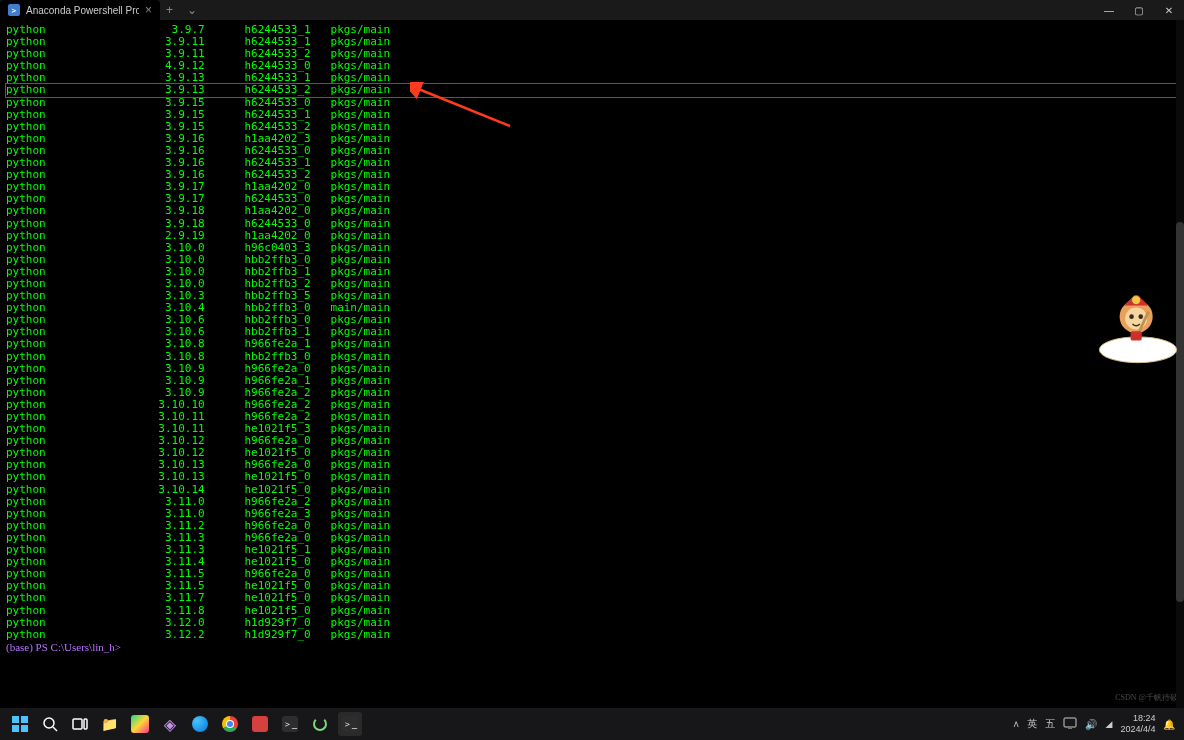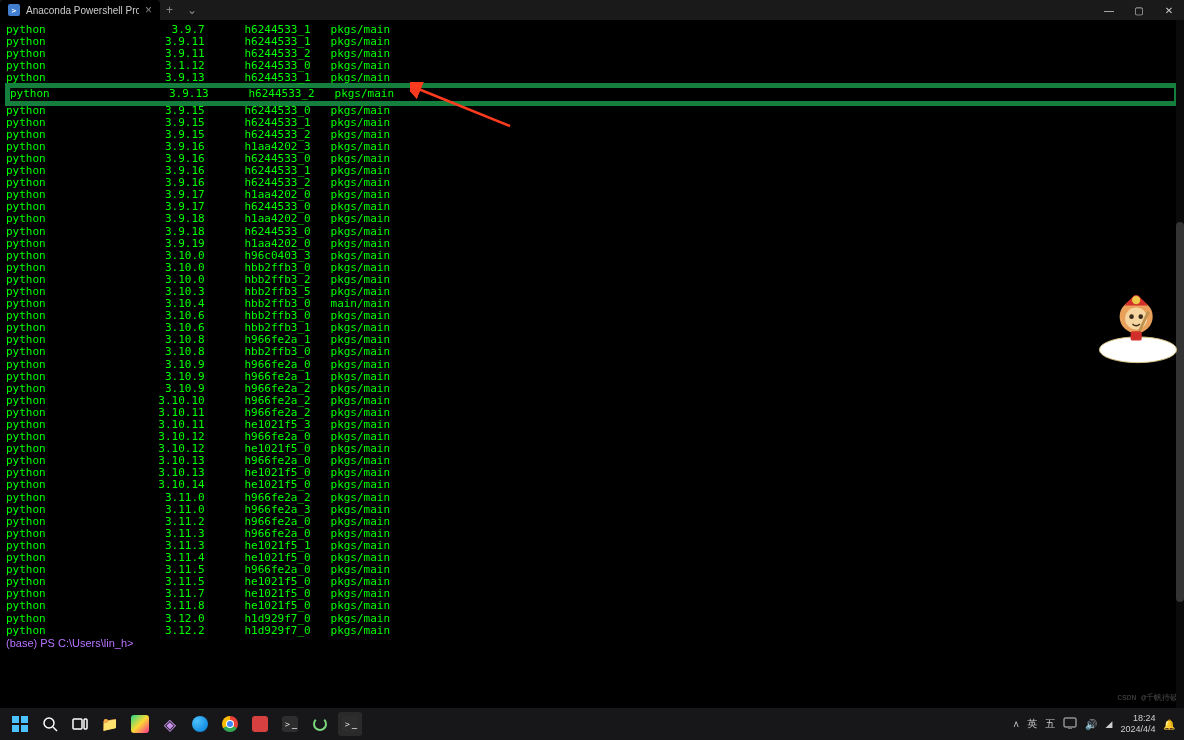--- a/index.html
+++ b/index.html
@@ -12,32 +12,32 @@
   .tab-title { color: #ccc; font-size: 10px; flex: 1; white-space: nowrap; overflow: hidden; }
   .tab-close { color: #888; font-size: 12px; cursor: pointer; }
   .tab-actions { display: flex; align-items: center; padding: 0 6px; gap: 14px; }
   .tab-btn { color: #888; font-size: 12px; cursor: pointer; }
   .win-controls { margin-left: auto; display: flex; }
   .win-btn { width: 30px; display: flex; align-items: center; justify-content: center; color: #ccc; font-size: 10px; cursor: pointer; }
   
   
   .terminal { position: relative; height: 688px; background: #000; padding: 4px 6px; font-family: Consolas, monospace; font-size: 11px; line-height: 12.1px; overflow: hidden; }
   .row { white-space: pre; color: #00ff00; }
-  .row.highlight { border: 5px solid #15803d; margin: -1px; }
-  .prompt { color: #b873ff; font-family: Liberation Sans, sans-serif; }
+  .row.highlight { border: 1px solid #15803d; margin: -1px; }
+  .prompt { color: #b873ff; font-family: Liberation Serif, serif; }
   
   
   .arrow-svg { position: absolute; top: 62px; left: 410px; pointer-events: none; }
   
   
   .scrollbar-track { position: absolute; right: 0; top: 20px; width: 8px; height: 688px; background: #0a0a0a; }
   .scrollbar-thumb { position: absolute; right: 0; top: 222px; width: 8px; height: 380px; background: #333; border-radius: 4px; }
   
   
-  .watermark { position: absolute; right: 6px; bottom: 4px; color: #4a4a4a; font-size: 8px; font-family: Liberation Mono, monospace; }
+  .watermark { position: absolute; right: 6px; bottom: 4px; color: #4a4a4a; font-size: 8px; font-family: Liberation Serif, serif; }
   
   
   .taskbar { position: absolute; bottom: 0; left: 0; right: 0; height: 32px; background: #17171a; display: flex; align-items: center; padding: 0 8px; gap: 6px; }
   .tb-icon { width: 24px; height: 24px; border-radius: 3px; display: flex; align-items: center; justify-content: center; cursor: pointer; font-size: 14px; }
   .tb-icon.active { background: #2a2a2a; }
   .tb-right { margin-left: auto; display: flex; align-items: center; gap: 8px; color: #ccc; font-size: 10px; }
   .tb-right .stack { display: flex; flex-direction: column; align-items: flex-end; line-height: 11px; font-size: 9px; }
   .ic-search { color: #fff; }
   .ic-taskview { color: #fff; }
   .ic-folder { color: #ffd26b; }
@@ -70,37 +70,38 @@
     <div class="win-btn">—</div>
     <div class="win-btn">▢</div>
     <div class="win-btn close">✕</div>
   </div>
 </div>
 
 <div class="terminal" id="terminal">
     <div class="row">python                   3.9.7      h6244533_1   pkgs/main</div>
     <div class="row">python                  3.9.11      h6244533_1   pkgs/main</div>
     <div class="row">python                  3.9.11      h6244533_2   pkgs/main</div>
-    <div class="row">python                  3.1.12      h6244533_0   pkgs/main</div>
+    <div class="row">python                  4.9.12      h6244533_0   pkgs/main</div>
     <div class="row">python                  3.9.13      h6244533_1   pkgs/main</div>
     <div class="row highlight">python                  3.9.13      h6244533_2   pkgs/main</div>
     <div class="row">python                  3.9.15      h6244533_0   pkgs/main</div>
     <div class="row">python                  3.9.15      h6244533_1   pkgs/main</div>
     <div class="row">python                  3.9.15      h6244533_2   pkgs/main</div>
     <div class="row">python                  3.9.16      h1aa4202_3   pkgs/main</div>
     <div class="row">python                  3.9.16      h6244533_0   pkgs/main</div>
     <div class="row">python                  3.9.16      h6244533_1   pkgs/main</div>
     <div class="row">python                  3.9.16      h6244533_2   pkgs/main</div>
     <div class="row">python                  3.9.17      h1aa4202_0   pkgs/main</div>
     <div class="row">python                  3.9.17      h6244533_0   pkgs/main</div>
     <div class="row">python                  3.9.18      h1aa4202_0   pkgs/main</div>
     <div class="row">python                  3.9.18      h6244533_0   pkgs/main</div>
-    <div class="row">python                  3.9.19      h1aa4202_0   pkgs/main</div>
+    <div class="row">python                  2.9.19      h1aa4202_0   pkgs/main</div>
     <div class="row">python                  3.10.0      h96c0403_3   pkgs/main</div>
     <div class="row">python                  3.10.0      hbb2ffb3_0   pkgs/main</div>
+    <div class="row">python                  3.10.0      hbb2ffb3_1   pkgs/main</div>
     <div class="row">python                  3.10.0      hbb2ffb3_2   pkgs/main</div>
     <div class="row">python                  3.10.3      hbb2ffb3_5   pkgs/main</div>
     <div class="row">python                  3.10.4      hbb2ffb3_0   main/main</div>
     <div class="row">python                  3.10.6      hbb2ffb3_0   pkgs/main</div>
     <div class="row">python                  3.10.6      hbb2ffb3_1   pkgs/main</div>
     <div class="row">python                  3.10.8      h966fe2a_1   pkgs/main</div>
     <div class="row">python                  3.10.8      hbb2ffb3_0   pkgs/main</div>
     <div class="row">python                  3.10.9      h966fe2a_0   pkgs/main</div>
     <div class="row">python                  3.10.9      h966fe2a_1   pkgs/main</div>
     <div class="row">python                  3.10.9      h966fe2a_2   pkgs/main</div>

